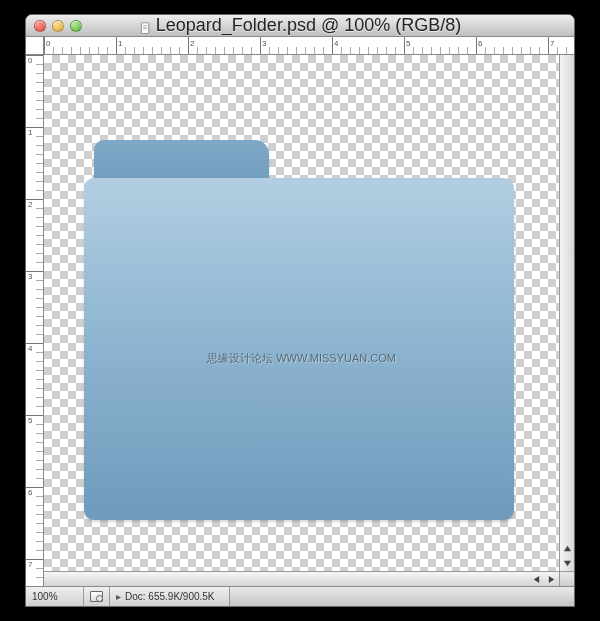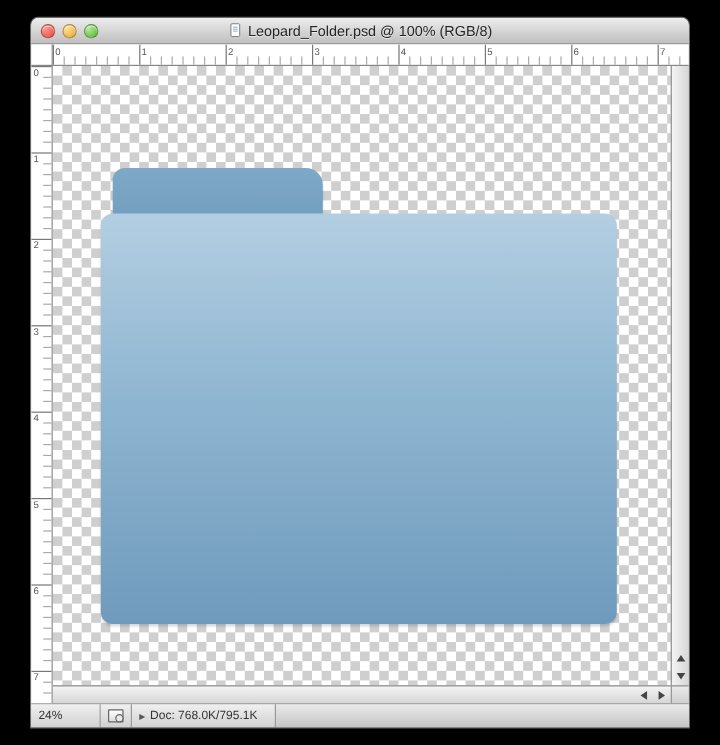--- a/index.html
+++ b/index.html
@@ -31,21 +31,21 @@
     border: 1px solid rgba(0,0,0,0.25);
     box-shadow: inset 0 1px 1px rgba(255,255,255,0.7);
   }
   .tl-close    { background: radial-gradient(circle at 30% 30%, #ff9a8f, #e1453b); }
   .tl-minimize { background: radial-gradient(circle at 30% 30%, #ffe08f, #e6a431); }
   .tl-zoom     { background: radial-gradient(circle at 30% 30%, #b4eb9a, #54b22e); }
   .title-center {
     position: absolute; left: 0; right: 0; text-align: center;
     display: flex; justify-content: center; align-items: center; gap: 4px;
     pointer-events: none;
-    font-size: 12px; color: #242424;
+    font-size: 18px; color: #242424;
     text-shadow: 0 1px 0 rgba(255,255,255,0.6);
   }
   .title-icon { width: 13px; height: 13px; display: inline-block; }
 
   .ruler-h {
     position: relative;
     height: 18px;
     background: #fff;
     border-bottom: 1px solid #888;
     flex: 0 0 auto;
@@ -335,20 +335,21 @@
       </div>
 
     <div class="canvas-wrap">
       <div class="canvas-inner">
         <div class="checker"></div>
         <div class="folder">
           <div class="folder-tab"></div>
           <div class="folder-body"></div>
         </div>
         <div class="watermark">
+          <div class="line">思缘设计论坛 WWW.MISSYUAN.COM</div>
         </div>
       </div>
 
       <div class="scroll-v">
         <div class="arrow up">
             <svg viewBox="0 0 10 10">
               <path d="M5 2 L9 8 L1 8 Z" fill="#444"></path>
             </svg>
           </div>
         <div class="arrow down">
@@ -368,25 +369,25 @@
               <path d="M8 5 L2 1 L2 9 Z" fill="#444"></path>
             </svg>
           </div>
       </div>
       <div class="scroll-corner"></div>
     </div>
   </div>
 
   <div class="statusbar">
     <div class="status-cell status-zoom">
-      <span>24%</span>
+      <span>100%</span>
     </div>
     <div class="status-cell status-preview">
       <span class="preview-icon"></span>
     </div>
     <div class="status-cell status-doc">
       <span class="arrow-r">▸</span>
-      <span>Doc: 768.0K/795.1K</span>
+      <span>Doc: 655.9K/900.5K</span>
     </div>
     <div class="status-cell status-filler"></div>
   </div>
 
 </div>
 
 </body></html>

